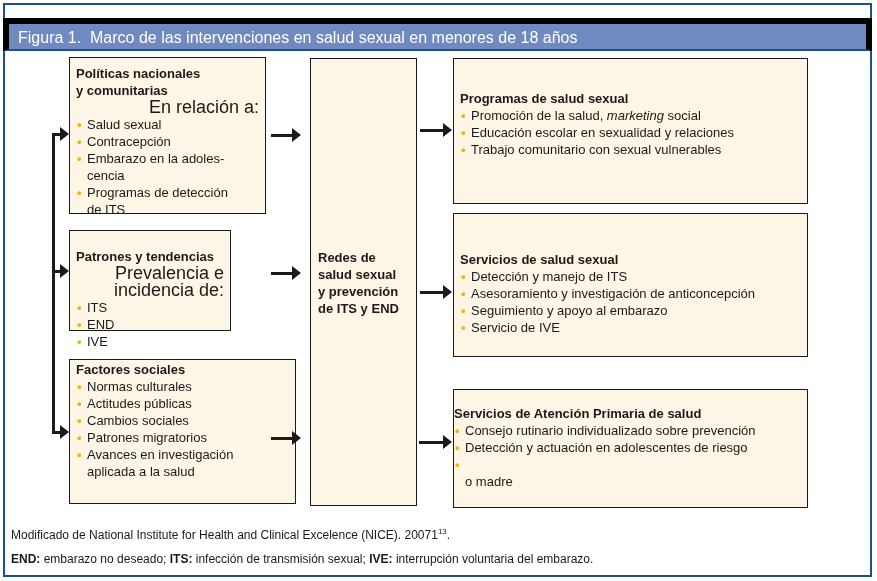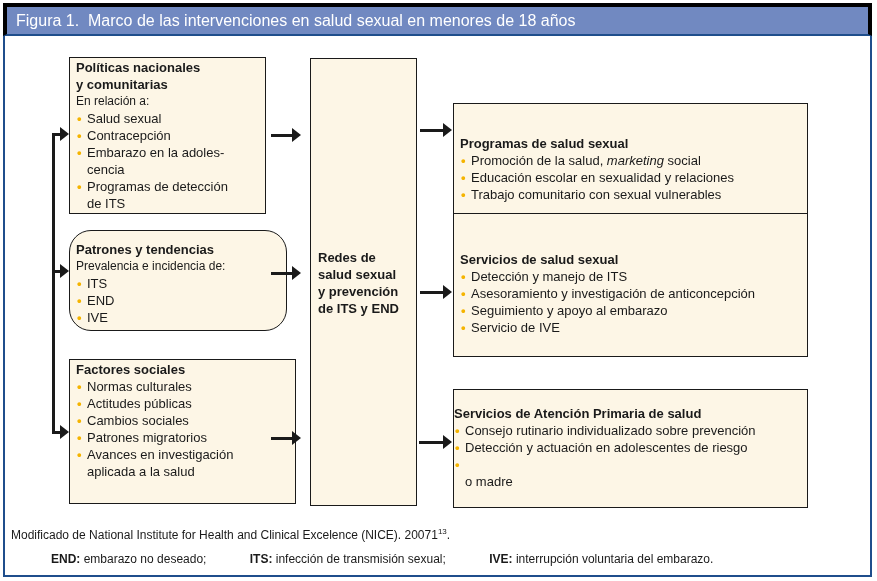--- a/index.html
+++ b/index.html
@@ -1,67 +1,67 @@
 <!DOCTYPE html>
 <html><head>
   <meta charset="utf-8">
   <style>
     html, body { margin:0; padding:0; background:#ffffff; }
     body { width:877px; height:581px; position:relative; overflow:hidden;
            font-family:"Liberation Sans", "DejaVu Sans", sans-serif; color:#1a1a1a; }
     .frame { position:absolute; left:3px; top:3px; width:869px; height:574px;
              border:2px solid #1f4e8c; box-sizing:border-box; background:#fff; }
-    .header { position:absolute; left:3px; top:3px; width:869px; height:33px;
-              background:#7189c1; border:4px solid #000000; border-bottom:2px solid #1f4e8c; box-sizing:border-box; }
+    .header { position:absolute; left:3px; top:18px; width:869px; height:33px;
+              background:#7189c1; border:6px solid #000000; border-bottom:2px solid #1f4e8c; box-sizing:border-box; }
     .header-title { position:absolute; left:9px; top:5px; color:#ffffff; font-size:16px; white-space:nowrap; }
     .header-title b { font-weight:normal; }
     .box { position:absolute; background:#fdf6e6; border:1.5px solid #1a1a1a; box-sizing:border-box; }
     .box-title { font-weight:bold; font-size:13px; line-height:17px; }
-    .box-text { font-size:12px; line-height:17px; }
+    .box-text { font-size:18px; line-height:17px;text-align:right; }
     .bullets { list-style:none; margin:0; padding:0; }
     .bullets li { position:relative; padding-left:11px; font-size:13px; line-height:17px; }
     .bullets li .dot { position:absolute; left:1px; top:0; color:#f5b400; font-weight:bold; }
     .line { position:absolute; background:#1a1a1a; }
     .arrow { position:absolute; height:3px; background:#1a1a1a; }
     .arrow::after { content:""; position:absolute; right:-8px; top:-6px; width:0; height:0;
                     border-top:7.5px solid transparent; border-bottom:7.5px solid transparent;
                     border-left:9px solid #1a1a1a; }
     .footnote { position:absolute; left:11px; font-size:12px; white-space:nowrap; }
     .footnote sup { font-size:8px; }
-    .footnote b { font-weight:bold;margin-left:40px; }
+    .footnote b { font-weight:bold; }
     .mid-text { position:absolute; left:7px; top:190px; font-weight:bold; font-size:13px; line-height:17px; }
   </style>
 </head>
 <body>
 
 <div class="frame"></div>
 <div class="header">
   <div class="header-title">
     <b>Figura 1.</b>&nbsp; <span>Marco de las intervenciones en salud sexual en menores de 18 años</span>
   </div>
 </div>
 
 <div class="line" style="left:52px; top:134px; width:3px; height:300px;"></div>
 <div class="arrow" style="left:52px; top:133px; width:9px;"></div>
 <div class="arrow" style="left:52px; top:270px; width:9px;"></div>
 <div class="arrow" style="left:52px; top:431px; width:9px;"></div>
 
-<div class="box" style="left:69px; top:57px; width:197px; height:157px; padding:1px 6px;">
+<div class="box" style="left:69px; top:57px; width:197px; height:157px; padding:7px 6px;">
   <div class="box-title">Políticas nacionales</div>
   <div class="box-title">y comunitarias</div>
   <div class="box-text">En relación a:</div>
   <ul class="bullets">
     <li><span class="dot">•</span><span>Salud sexual</span></li>
     <li><span class="dot">•</span><span>Contracepción</span></li>
     <li><span class="dot">•</span><span>Embarazo en la adoles-</span><br><span>cencia</span></li>
     <li><span class="dot">•</span><span>Programas de detección</span><br><span>de ITS</span></li>
   </ul>
 </div>
 
-<div class="box" style="left:69px; top:230px; width:218px; height:101px; padding:10px 6px;border-radius:22px;">
+<div class="box" style="left:69px; top:230px; width:162px; height:101px; padding:17px 6px;">
   <div class="box-title">Patrones y tendencias</div>
   <div class="box-text">Prevalencia e incidencia de:</div>
   <ul class="bullets">
     <li><span class="dot">•</span><span>ITS</span></li>
     <li><span class="dot">•</span><span>END</span></li>
     <li><span class="dot">•</span><span>IVE</span></li>
   </ul>
 </div>
 
 <div class="box" style="left:69px; top:359px; width:227px; height:145px; padding:1px 6px;">
@@ -85,21 +85,21 @@
     <div>salud sexual</div>
     <div>y prevención</div>
     <div>de ITS y END</div>
   </div>
 </div>
 
 <div class="arrow" style="left:420px; top:129px; width:24px;"></div>
 <div class="arrow" style="left:420px; top:291px; width:24px;"></div>
 <div class="arrow" style="left:419px; top:441px; width:25px;"></div>
 
-<div class="box" style="left:453px; top:58px; width:355px; height:146px; padding:31px 6px 0 6px;margin-top:45px;">
+<div class="box" style="left:453px; top:58px; width:355px; height:146px; padding:31px 6px 0 6px;">
   <div class="box-title">Programas de salud sexual</div>
   <ul class="bullets">
     <li><span class="dot">•</span><span>Promoción de la salud, </span><i>marketing</i><span> social</span></li>
     <li><span class="dot">•</span><span>Educación escolar en sexualidad y relaciones</span></li>
     <li><span class="dot">•</span><span>Trabajo comunitario con sexual vulnerables</span></li>
   </ul>
 </div>
 
 <div class="box" style="left:453px; top:213px; width:355px; height:144px; padding:37px 6px 0 6px;">
   <div class="box-title">Servicios de salud sexual</div>

